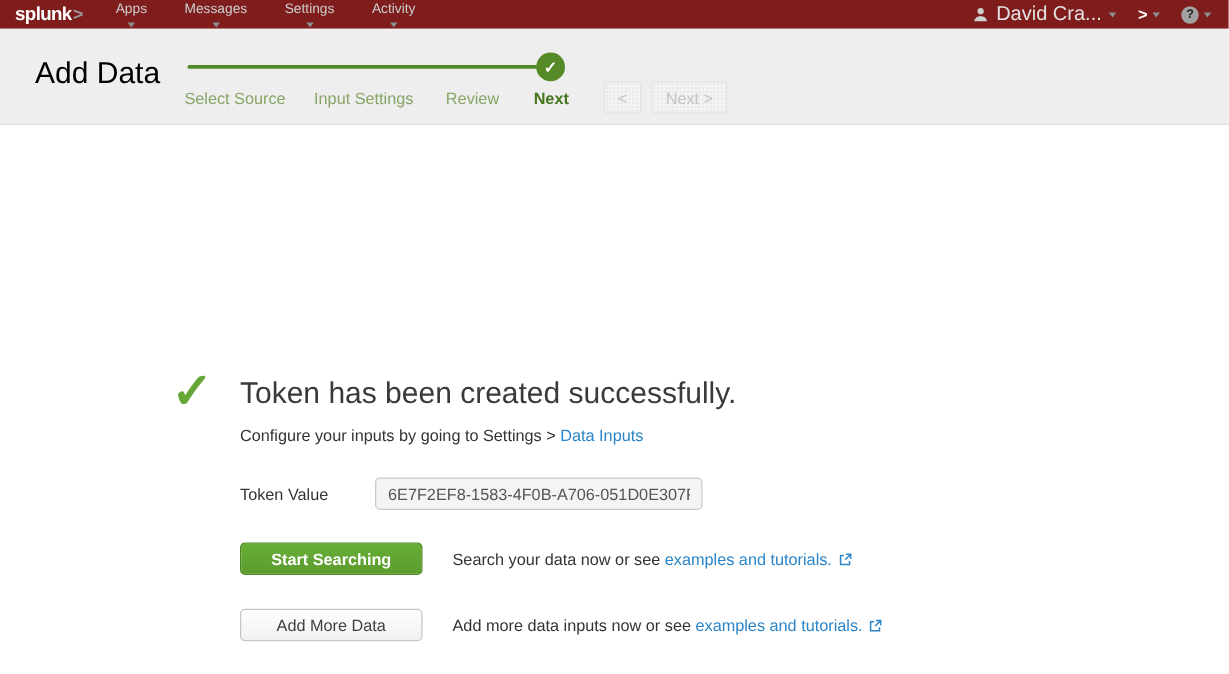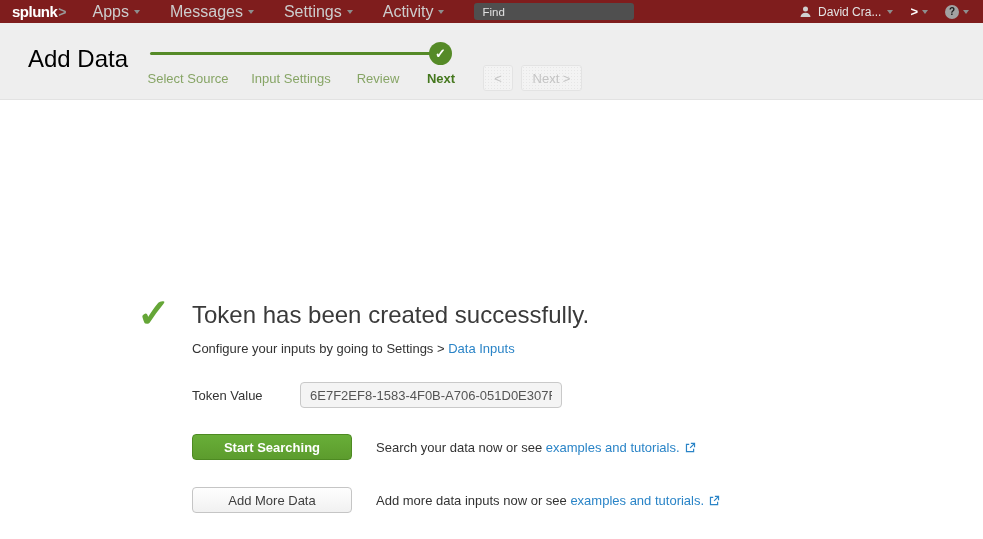--- a/index.html
+++ b/index.html
@@ -16,37 +16,37 @@
   .topnav {
     height:23px; background:#7f1d1d;
     display:flex; align-items:center;
     padding:0 14px 0 12px;
     position:relative;
   }
   .logo { display:flex; align-items:baseline; margin-right:26px; cursor:pointer; }
   .logo-text { color:#fff; font-weight:bold; font-size:15px; letter-spacing:-0.5px; }
   .logo-chev { color:#9a9a9a; font-weight:bold; font-size:14px; margin-left:1px; }
   .nav-menu {
-    color:#cdcdcd; font-size:16px; margin-right:30px;
-    display:flex; align-items:center; gap:5px; cursor:pointer; white-space:nowrap;
+    color:#cdcdcd; font-size:11px; margin-right:30px;
+    display:flex; align-items:center; gap:5px; cursor:pointer; white-space:nowrap;flex-direction:column;
   }
   .caret {
     width:0; height:0; display:inline-block;
     border-left:3.5px solid transparent; border-right:3.5px solid transparent;
     border-top:4px solid #8e8e8e;
   }
   .find-input {
     width:160px; height:17px; background:#4f4f4f;
     border:0; border-radius:3px; padding:0 8px;
     color:#e8e8e8; font-size:11.5px; outline:none;
     font-family:"Liberation Sans", sans-serif;
   }
   .find-input::placeholder { color:#e0e0e0; opacity:1; }
   .topnav-right { margin-left:auto; display:flex; align-items:center; gap:17px; }
-  .user-menu { display:flex; align-items:center; gap:6px; color:#e3e3e3; font-size:12px; cursor:pointer; white-space:nowrap; }
+  .user-menu { display:flex; align-items:center; gap:6px; color:#e3e3e3; font-size:16px; cursor:pointer; white-space:nowrap; }
   .console-menu { display:flex; align-items:center; gap:4px; cursor:pointer; }
   .console-glyph { color:#ffffff; font-weight:bold; font-size:13px; }
   .help-menu { display:flex; align-items:center; gap:4px; cursor:pointer; }
   .help-circle {
     width:14px; height:14px; border-radius:50%; background:#a2a2a2;
     color:#1b1b1b; font-size:10px; font-weight:bold;
     display:flex; align-items:center; justify-content:center;
   }
 
   
@@ -103,21 +103,21 @@
   .token-input {
     width:262px; height:26px; background:#f4f4f4;
     border:1px solid #c9c9c9; border-radius:4px;
     padding:0 9px; font-size:13px; color:#555;
     font-family:"Liberation Sans", sans-serif;
   }
 
   .actions { margin-top:26px; }
   .action-row { display:flex; align-items:center; margin-bottom:27px; height:26px; }
   .act-btn {
-    width:160px; height:26px; border-radius:4px; font-size:13px;
+    width:146px; height:26px; border-radius:4px; font-size:13px;
     font-family:"Liberation Sans", sans-serif;
     display:flex; align-items:center; justify-content:center; cursor:pointer;
   }
   .act-btn.primary {
     background:linear-gradient(#68ae38, #5c9c2d);
     border:1px solid #4d8a22; color:#fff; font-weight:bold;
   }
   .act-btn.secondary {
     background:linear-gradient(#fefefe, #f1f1f1);
     border:1px solid #c5c5c5; color:#3f3f3f;
@@ -147,21 +147,20 @@
   </div>
   <div class="nav-menu">
     <span>Settings</span>
     <span class="caret"></span>
   </div>
   <div class="nav-menu">
     <span>Activity</span>
     <span class="caret"></span>
   </div>
 
-  <input class="find-input" type="text" placeholder="Find" style="">
 
   <div class="topnav-right">
     <div class="user-menu">
       <span class="person-icon">
         <svg width="13" height="13" viewBox="0 0 14 14">
           <circle cx="7" cy="4.2" r="2.7" fill="#cfcfcf"></circle>
           <path d="M1.6 13 a5.4 4.6 0 0 1 10.8 0 z" fill="#cfcfcf"></path>
         </svg>
       </span>
       <span>David Cra...</span>

